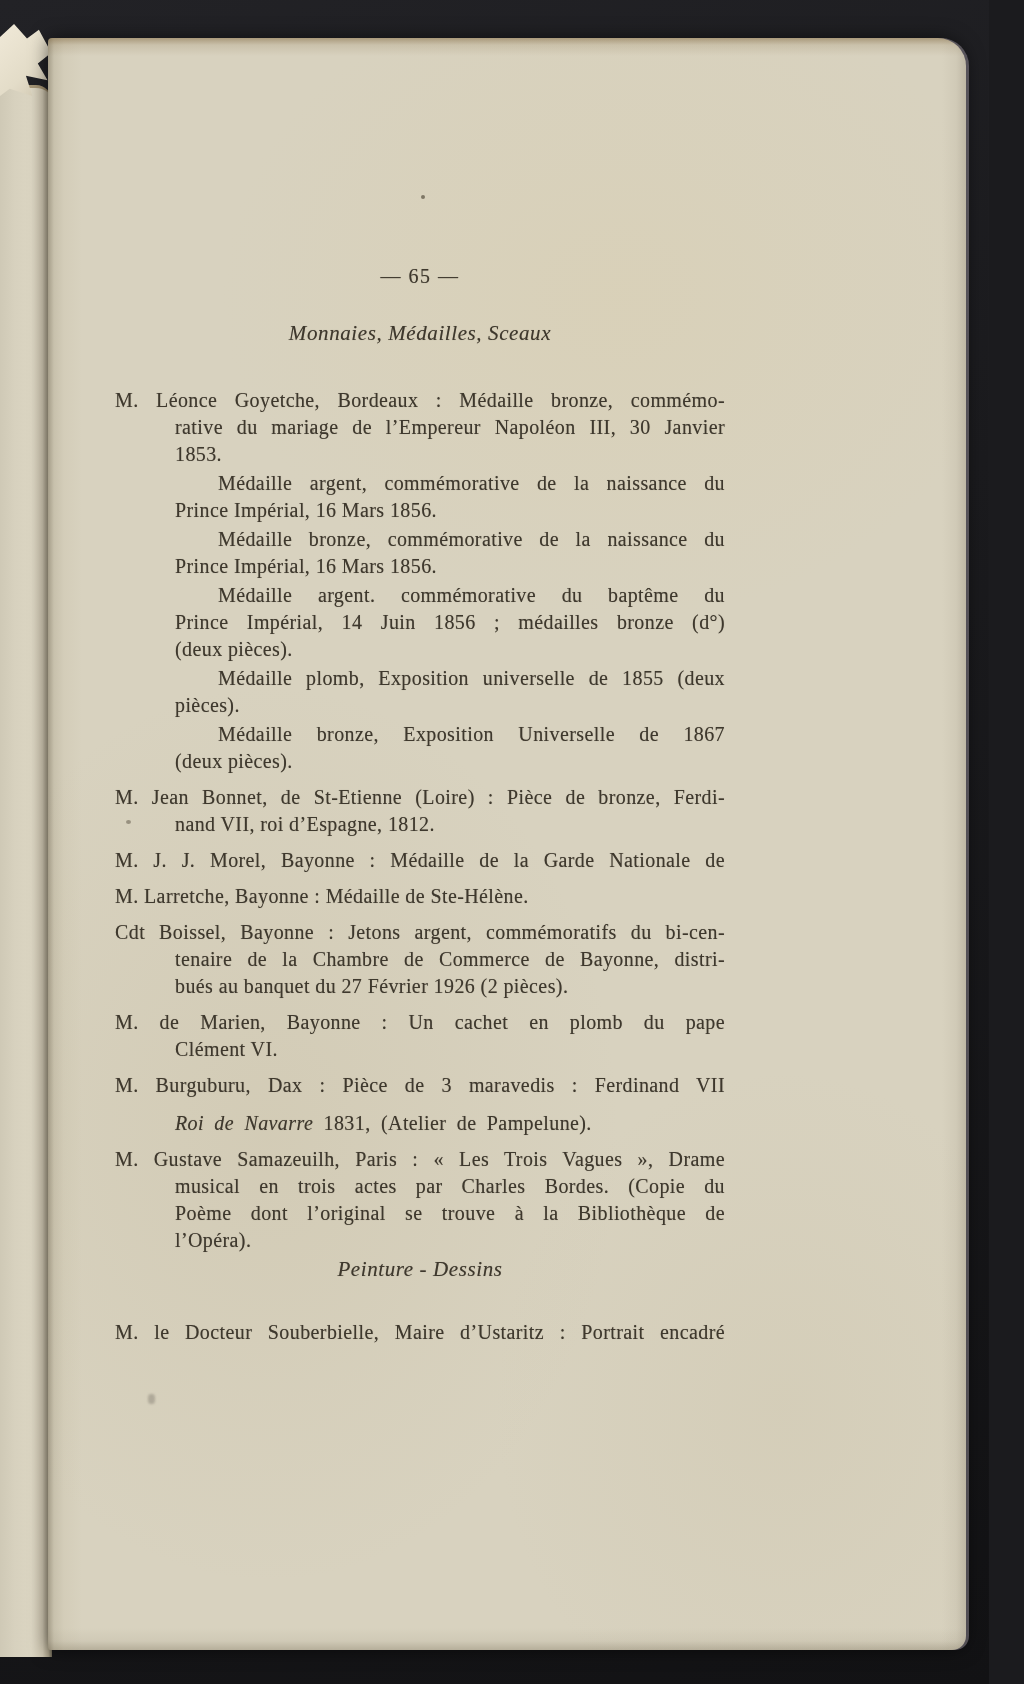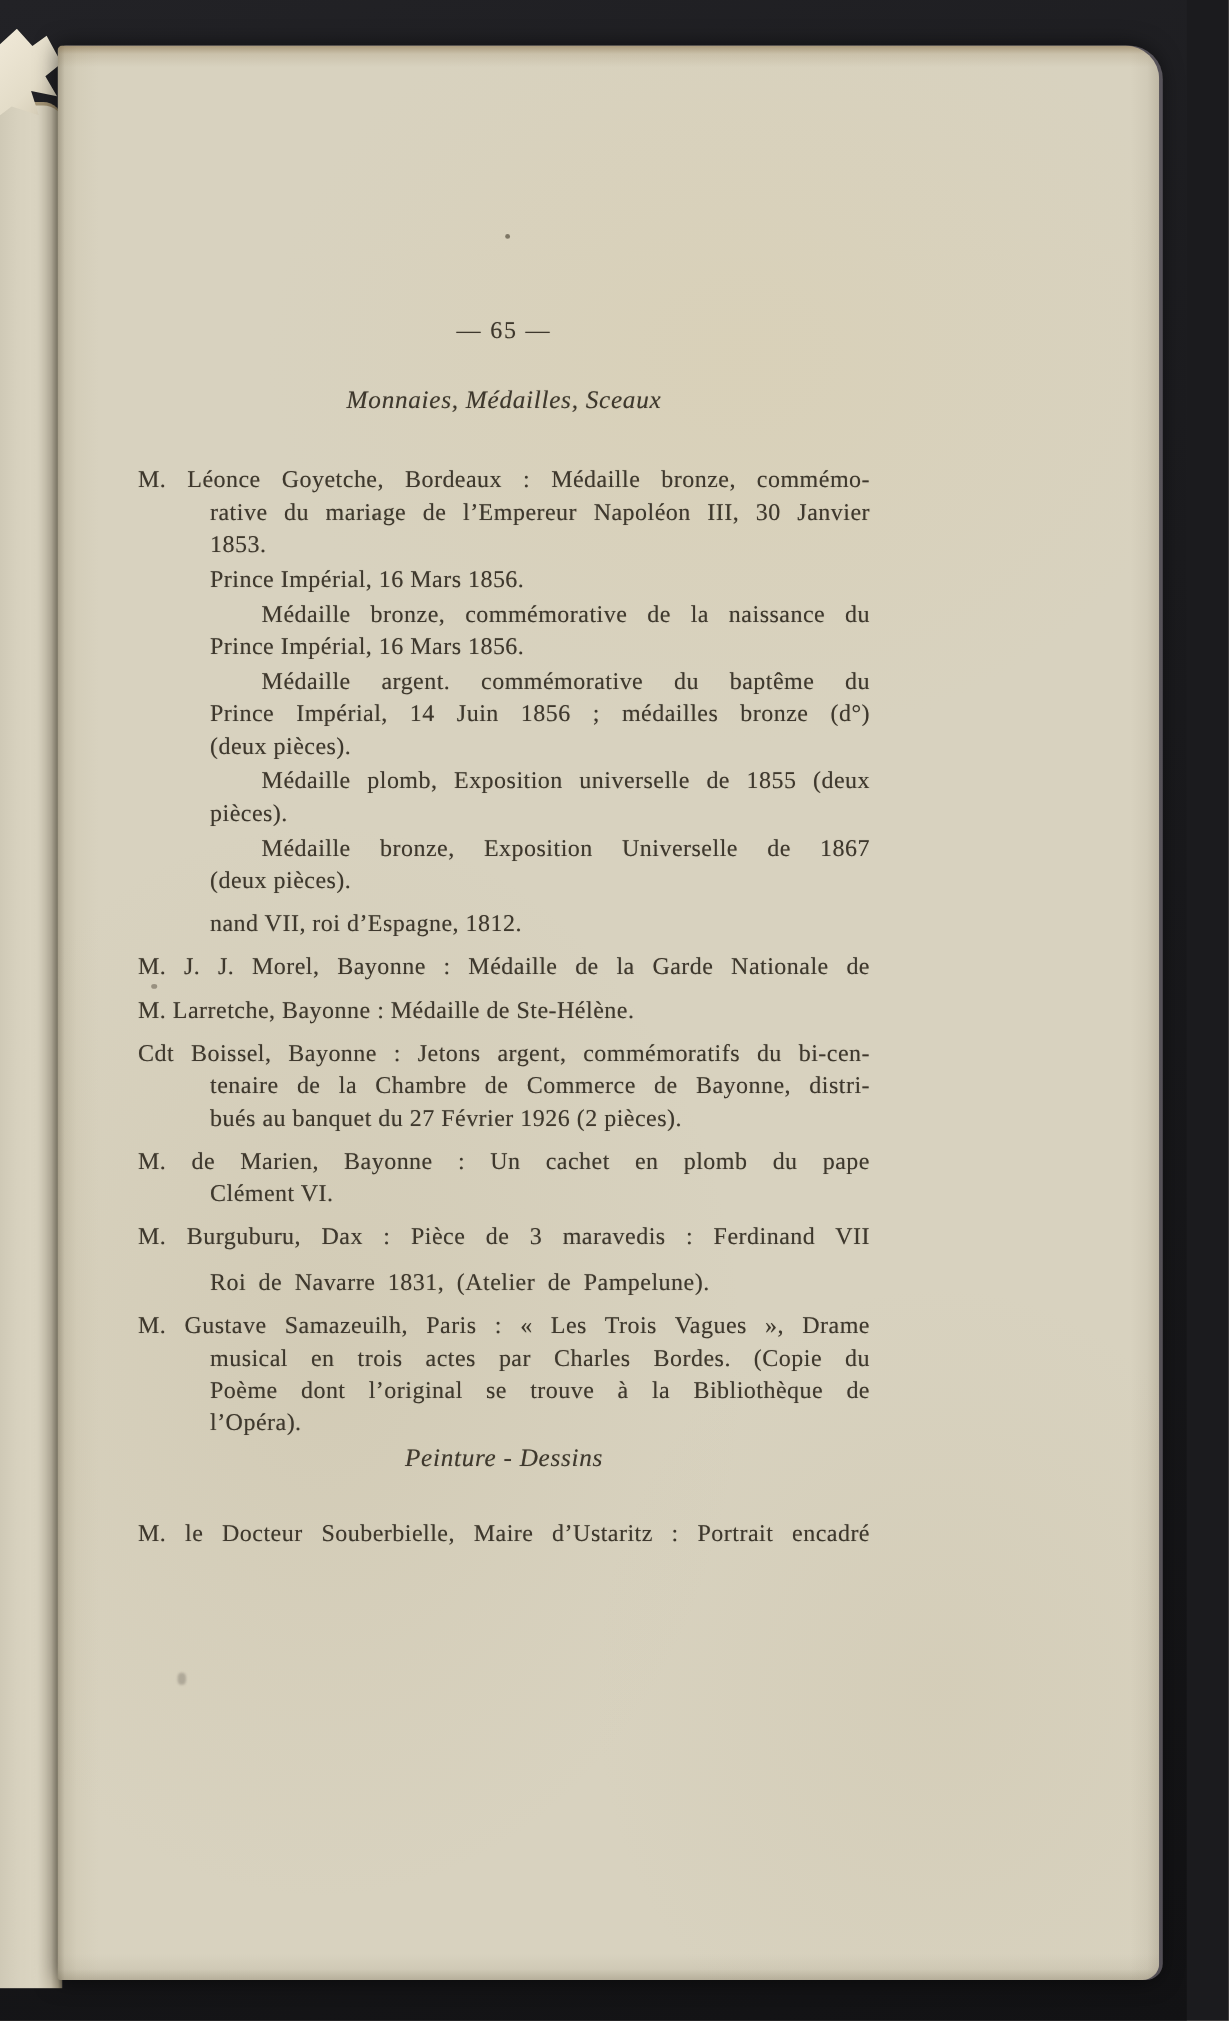--- a/index.html
+++ b/index.html
@@ -90,21 +90,21 @@
   .block-heading-main .line,
   .block-heading .line,
   .block-heading-tight .line {
     font-style: italic;
     font-size: 21px;
     letter-spacing: 0.6px;
     text-align: center;
     text-align-last: center;
     padding-left: 0;
   }
-  .em { }
+  .em { font-style: italic; }
   .speck { position: absolute; border-radius: 50%; }
   .speck-1 { left: 373px; top: 157px; width: 4px; height: 4px; background: rgba(95,88,72,0.75); }
   .speck-2 { left: 262px; top: 390px; width: 4px; height: 4px; background: rgba(130,121,103,0.7); }
   .speck-3 { left: 78px; top: 782px; width: 5px; height: 4px; background: rgba(110,102,86,0.6); }
   .speck-4 { left: 100px; top: 1356px; width: 7px; height: 10px; background: rgba(128,122,110,0.45); filter: blur(1px); border-radius: 40%; }
 </style>
 </head>
 <body>
 
 <div class="scan">
@@ -120,40 +120,42 @@
       <div id="blocks">
           <div class="block block-heading-main">
             <div class="line first last"><span>Monnaies, Médailles, Sceaux</span></div>
           </div>
           <div class="block block-entry">
             <div class="line first"><span>M. Léonce Goyetche, Bordeaux : Médaille bronze, commémo-</span></div>
             <div class="line"><span>rative du mariage de l’Empereur Napoléon III, 30 Janvier</span></div>
             <div class="line last"><span>1853.</span></div>
           </div>
           <div class="block block-sub">
+            <div class="line first"><span>Médaille argent, commémorative de la naissance du</span></div>
             <div class="line last"><span>Prince Impérial, 16 Mars 1856.</span></div>
           </div>
           <div class="block block-sub">
             <div class="line first"><span>Médaille bronze, commémorative de la naissance du</span></div>
             <div class="line last"><span>Prince Impérial, 16 Mars 1856.</span></div>
           </div>
           <div class="block block-sub">
             <div class="line first"><span>Médaille argent. commémorative du baptême du</span></div>
             <div class="line"><span>Prince Impérial, 14 Juin 1856 ; médailles bronze (d°)</span></div>
             <div class="line last"><span>(deux pièces).</span></div>
           </div>
           <div class="block block-sub">
             <div class="line first"><span>Médaille plomb, Exposition universelle de 1855 (deux</span></div>
             <div class="line last"><span>pièces).</span></div>
           </div>
           <div class="block block-sub">
             <div class="line first"><span>Médaille bronze, Exposition Universelle de 1867</span></div>
             <div class="line last"><span>(deux pièces).</span></div>
           </div>
           <div class="block block-entry">
+            <div class="line first"><span>M. Jean Bonnet, de St-Etienne (Loire) : Pièce de bronze, Ferdi-</span></div>
             <div class="line last"><span>nand VII, roi d’Espagne, 1812.</span></div>
           </div>
           <div class="block block-entry">
             <div class="line first"><span>M. J. J. Morel, Bayonne : Médaille de la Garde Nationale de</span></div>
           </div>
           <div class="block block-entry">
             <div class="line first last"><span>M. Larretche, Bayonne : Médaille de Ste-Hélène.</span></div>
           </div>
           <div class="block block-entry">
             <div class="line first"><span>Cdt Boissel, Bayonne : Jetons argent, commémoratifs du bi-cen-</span></div>

